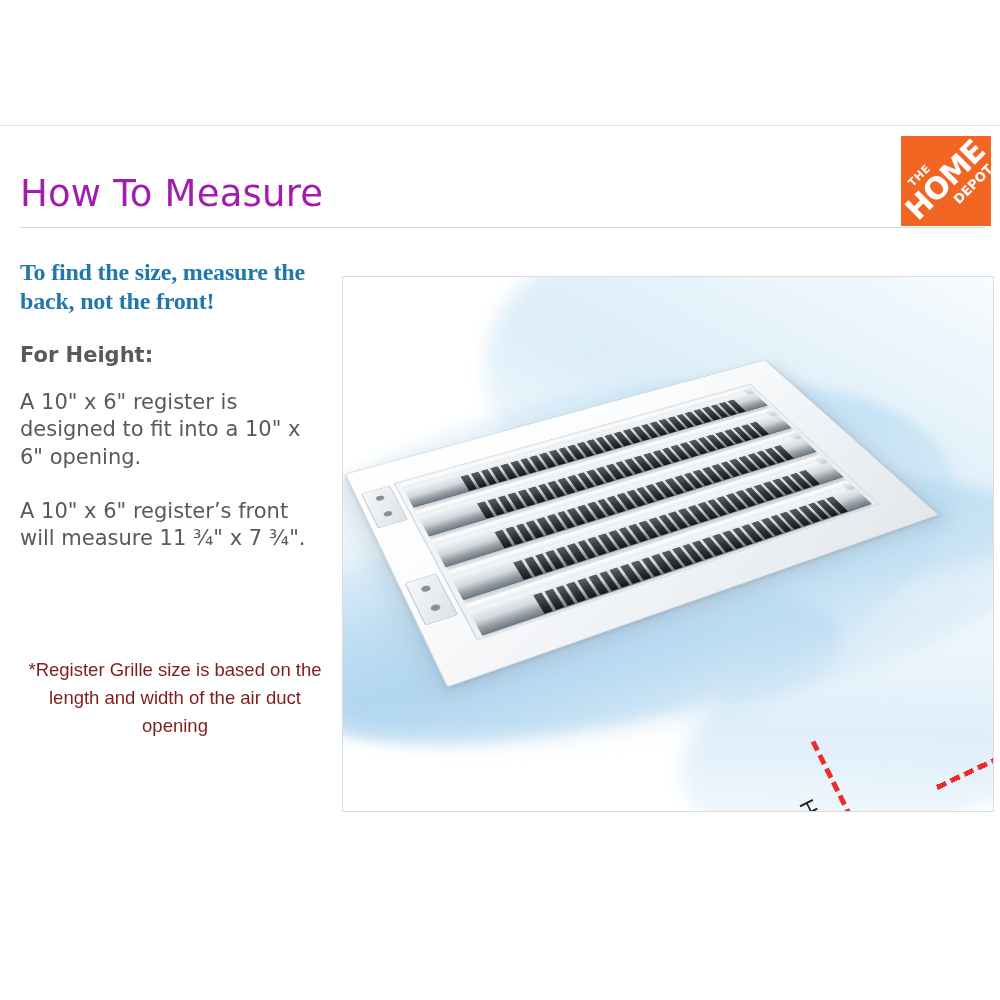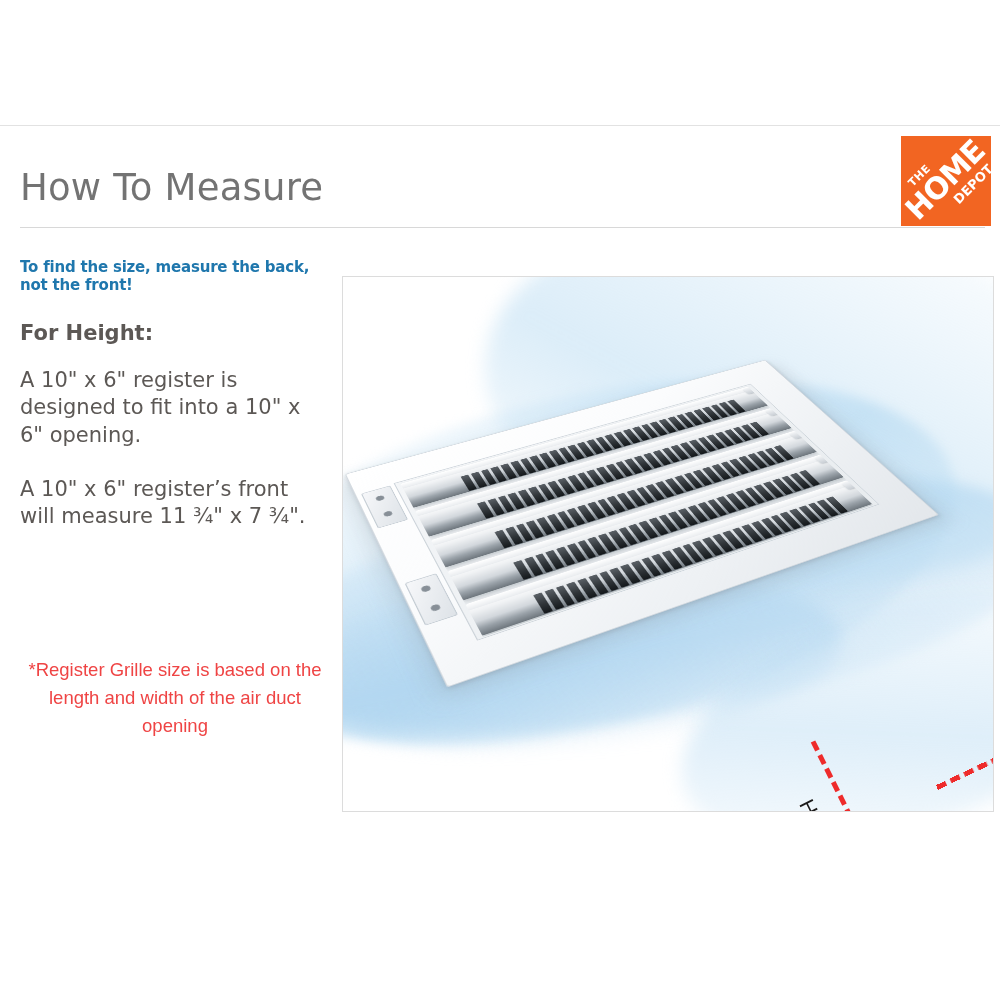--- a/index.html
+++ b/index.html
@@ -15,22 +15,22 @@
 
   
   .top-rule{
     position:absolute;left:0;top:125px;width:1000px;height:1px;
     background:#e2e2e2;
   }
 
   
   .header{position:absolute;left:0;top:140px;width:1000px;height:90px;}
   .page-title{
-    position:absolute;left:20px;top:26px;
-    font-size:37px;font-weight:400;color:#737373;
+    position:absolute;left:20px;top:32px;
+    font-size:37px;font-weight:400;color:#a21caf;
     letter-spacing:.2px;white-space:nowrap;
     font-family:"DejaVu Sans","Liberation Sans",sans-serif;
   }
   .title-rule{
     position:absolute;left:20px;top:87px;width:965px;height:1px;
     background:#d8d8d8;
   }
 
   
   .logo{
@@ -58,41 +58,42 @@
   .logo-the{font-size:11px;margin-left:-30px;}
   .logo-home{font-size:30px;letter-spacing:-1px;}
   .logo-depot{font-size:13px;margin-left:34px;letter-spacing:0px;}
 
   
   .left-col{position:absolute;left:20px;top:258px;width:305px;}
 
   .lede{
     color:#1f77ad;
     font-weight:bold;
-    font-size:15px;
+    font-size:24px;
     line-height:1.22;
     margin:0 0 26px 0;
     letter-spacing:-.2px;
+    font-family:Liberation Serif, serif;
   }
   .subhead{
     color:#5c5855;
     font-weight:bold;
     font-size:21px;
     margin:0 0 22px 0;
   }
   .para{
     color:#5c5855;
     font-size:21px;
     line-height:1.32;
     margin:0 0 26px 0;
     font-weight:400;
   }
   .footnote{
     position:absolute;left:5px;top:398px;width:300px;
-    color:#ef4444;
+    color:#7f1d1d;
     font-size:18.5px;
     line-height:1.52;
     text-align:center;
     font-family:"Liberation Sans","DejaVu Sans",sans-serif;
   }
 
   
   .panel{
     position:absolute;left:342px;top:276px;width:650px;height:534px;
     border:1px solid #dcdcdc;

